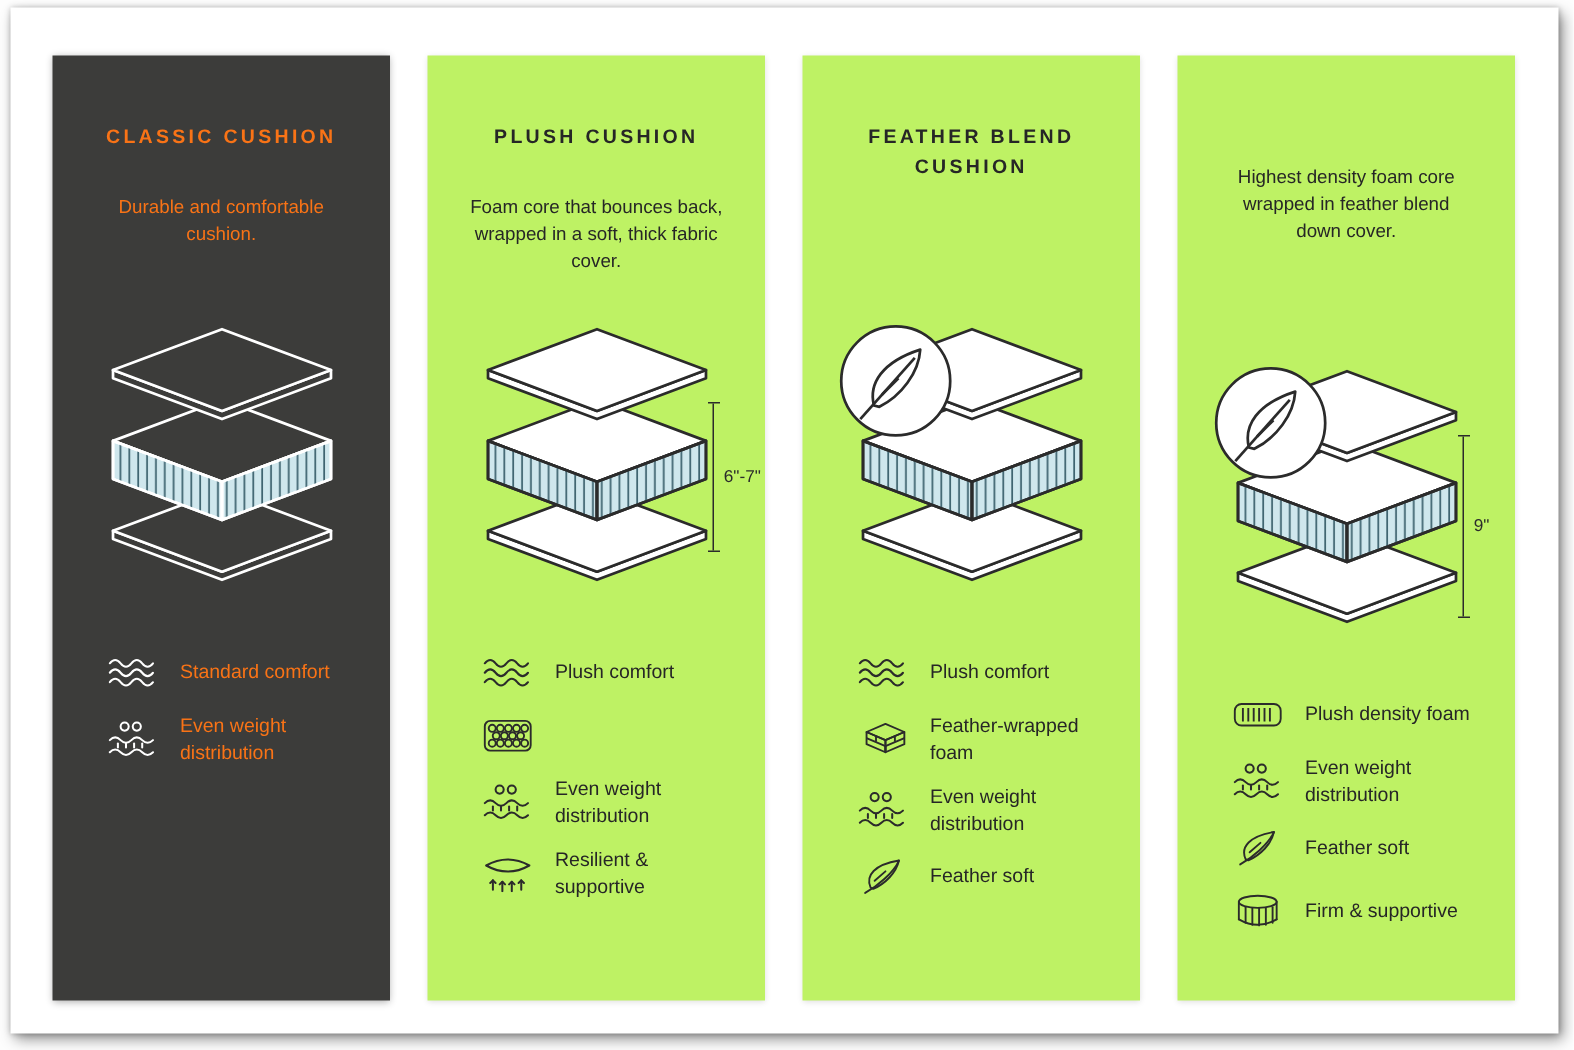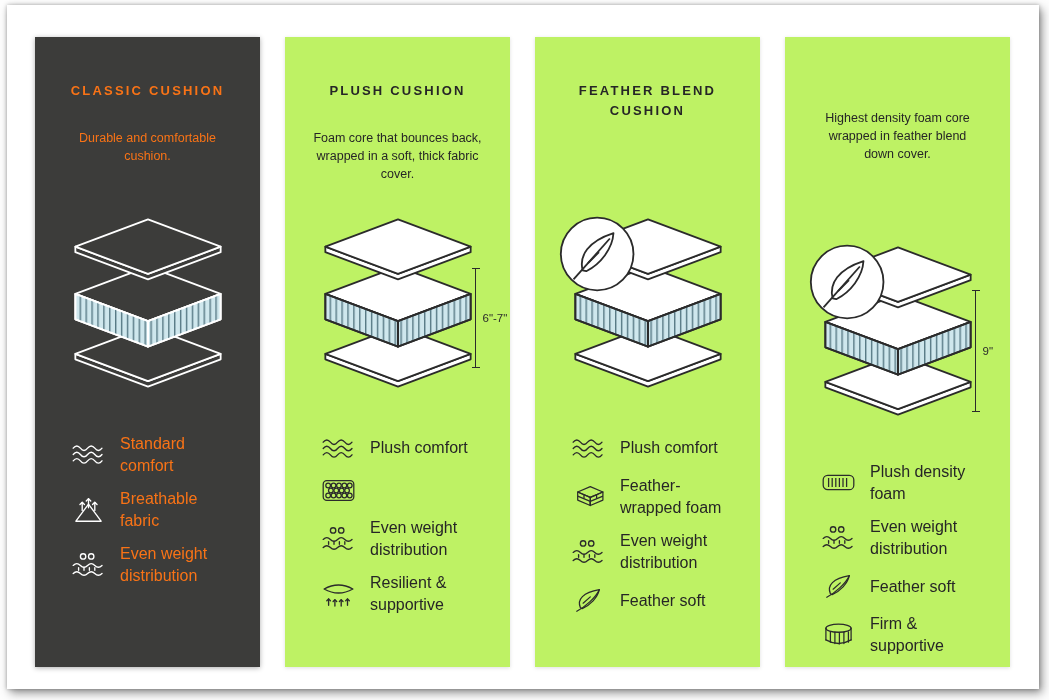--- a/index.html
+++ b/index.html
@@ -44,21 +44,21 @@
   .col-plush .measure-line{height:100px;}
   .col-ultra .measure-line{height:122px;}
   .measure-line::before{
     content:"";position:absolute;left:3px;top:0;bottom:0;width:1.5px;background:currentColor;
   }
   .measure-label{font-size:11.5px;white-space:nowrap;}
   .features{list-style:none;margin:26px 0 0;padding:0 0 0 6px;}
   .feature{display:flex;align-items:center;gap:13px;margin-bottom:12px;min-height:30px;}
   .f-icon{flex:0 0 38px;display:flex;align-items:center;justify-content:center;}
   .f-svg{width:37px;height:27px;color:var(--stroke);}
-  .f-label{font-size:16px;line-height:1.35;max-width:118px;}
+  .f-label{font-size:13px;line-height:1.35;max-width:118px;}
 </style>
 </head>
 <body>
 
 <svg width="0" height="0" style="position:absolute" aria-hidden="true">
   <defs>
     <pattern id="hatch" width="6.5" height="10" patternUnits="userSpaceOnUse">
       <line x1="3" y1="0" x2="3" y2="10" stroke="#3f6470" stroke-width="1.3"></line>
     </pattern>
 
@@ -223,28 +223,20 @@
           <span class="f-icon">
               <svg class="f-svg" viewBox="0 0 40 30">
                 <use href="#icon-waves"></use>
               </svg>
             </span>
           <span class="f-label">Standard comfort</span>
         </li>
         <li class="feature">
           <span class="f-icon">
               <svg class="f-svg" viewBox="0 0 40 30">
-                <use href="#icon-breathable"></use>
-              </svg>
-            </span>
-          <span class="f-label">Breathable fabric</span>
-        </li>
-        <li class="feature">
-          <span class="f-icon">
-              <svg class="f-svg" viewBox="0 0 40 30">
                 <use href="#icon-weight"></use>
               </svg>
             </span>
           <span class="f-label">Even weight distribution</span>
         </li>
       </ul>
     </section>
 
     <section class="col col-plush">
       <div class="col-header">

